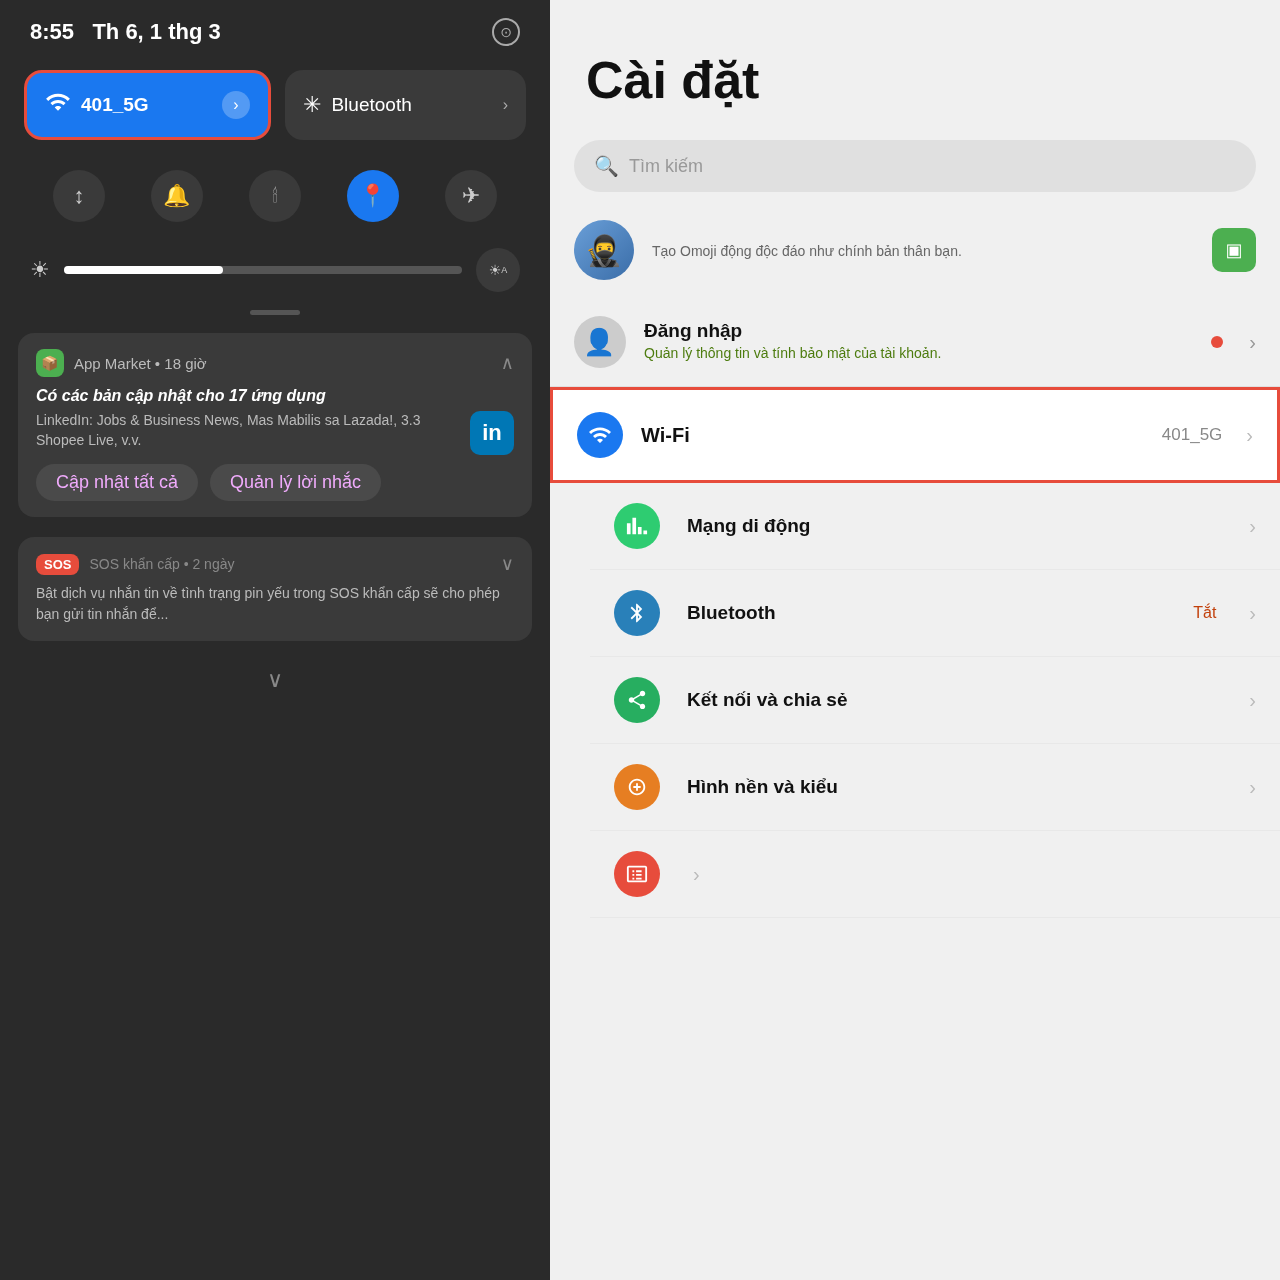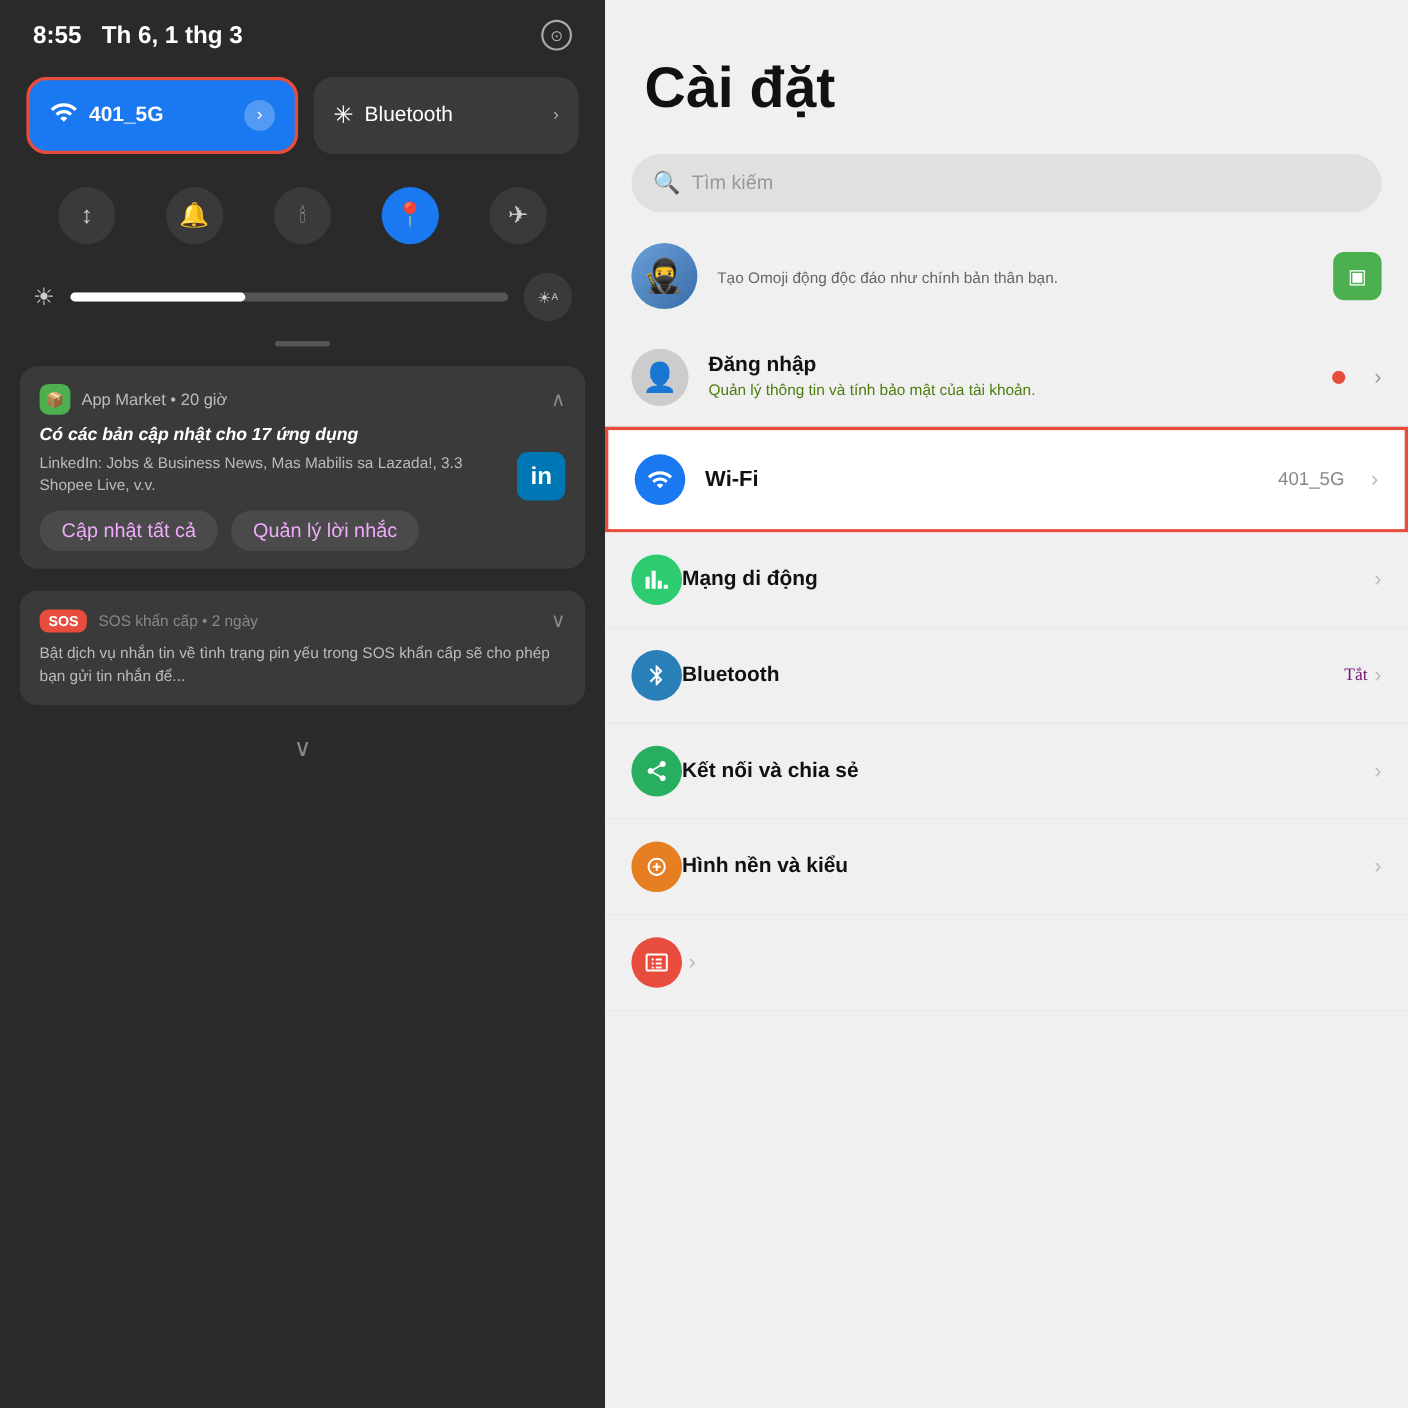--- a/index.html
+++ b/index.html
@@ -400,43 +400,44 @@
       color: #fff;
     }
     .wifi-item-label { font-size: 20px; font-weight: 700; color: #111; flex: 1; }
     .wifi-item-value { font-size: 17px; color: #888; }
     .wifi-item-chevron { font-size: 20px; color: #bbb; margin-left: 6px; }
 
     
     .settings-row {
       display: flex;
       align-items: center;
-      gap: 0;
+      gap: 27px;
       padding: 20px 24px;
       background: #f0f0f0;
       border-bottom: 1px solid #e8e8e8;
+      margin-left: 40px;
     }
     .settings-row-icon {
       width: 46px;
       height: 46px;
       border-radius: 50%;
       display: flex;
       align-items: center;
       justify-content: center;
       font-size: 22px;
       color: #fff;
     }
     .icon-green { background: #2ecc71; }
     .icon-blue { background: #2980b9; }
     .icon-green2 { background: #27ae60; }
     .icon-orange { background: #e67e22; }
     .icon-red-orange { background: #e74c3c; }
 
     .settings-row-label { font-size: 19px; font-weight: 600; color: #111; flex: 1; }
-    .settings-row-value { font-size: 16px; color: #701a75; font-family: Liberation Serif, serif; }
+    .settings-row-value { font-size: 16px; color: #c2410c; }
     .settings-row-chevron { font-size: 20px; color: #bbb; margin-left: 6px; }
   </style>
 </head>
 <body>
 
 <div class="left-panel">
 
   <div class="status-bar">
     <span class="status-time">
       <span>8:55</span>
@@ -481,21 +482,21 @@
       <div class="brightness-fill"></div>
     </div>
     <div class="brightness-auto" style="font-size:14px;">☀<sub style="font-size:9px;">A</sub></div>
   </div>
 
   <div class="handle-bar"></div>
 
   <div class="notif-card">
     <div class="notif-header">
       <div class="notif-app-icon">📦</div>
-      <span class="notif-app-name">App Market • 20 giờ</span>
+      <span class="notif-app-name">App Market • 18 giờ</span>
       <span class="notif-chevron">∧</span>
     </div>
     <div class="notif-title">Có các bản cập nhật cho 17 ứng dụng</div>
     <div style="display:flex; align-items:flex-start; gap:12px;">
       <div style="flex:1;">
         <div class="notif-body">LinkedIn: Jobs &amp; Business News, Mas Mabilis sa Lazada!, 3.3 Shopee Live, v.v.</div>
         <div class="notif-actions">
           <div class="notif-action-btn">Cập nhật tất cả</div>
           <div class="notif-action-btn">Quản lý lời nhắc</div>
         </div>

